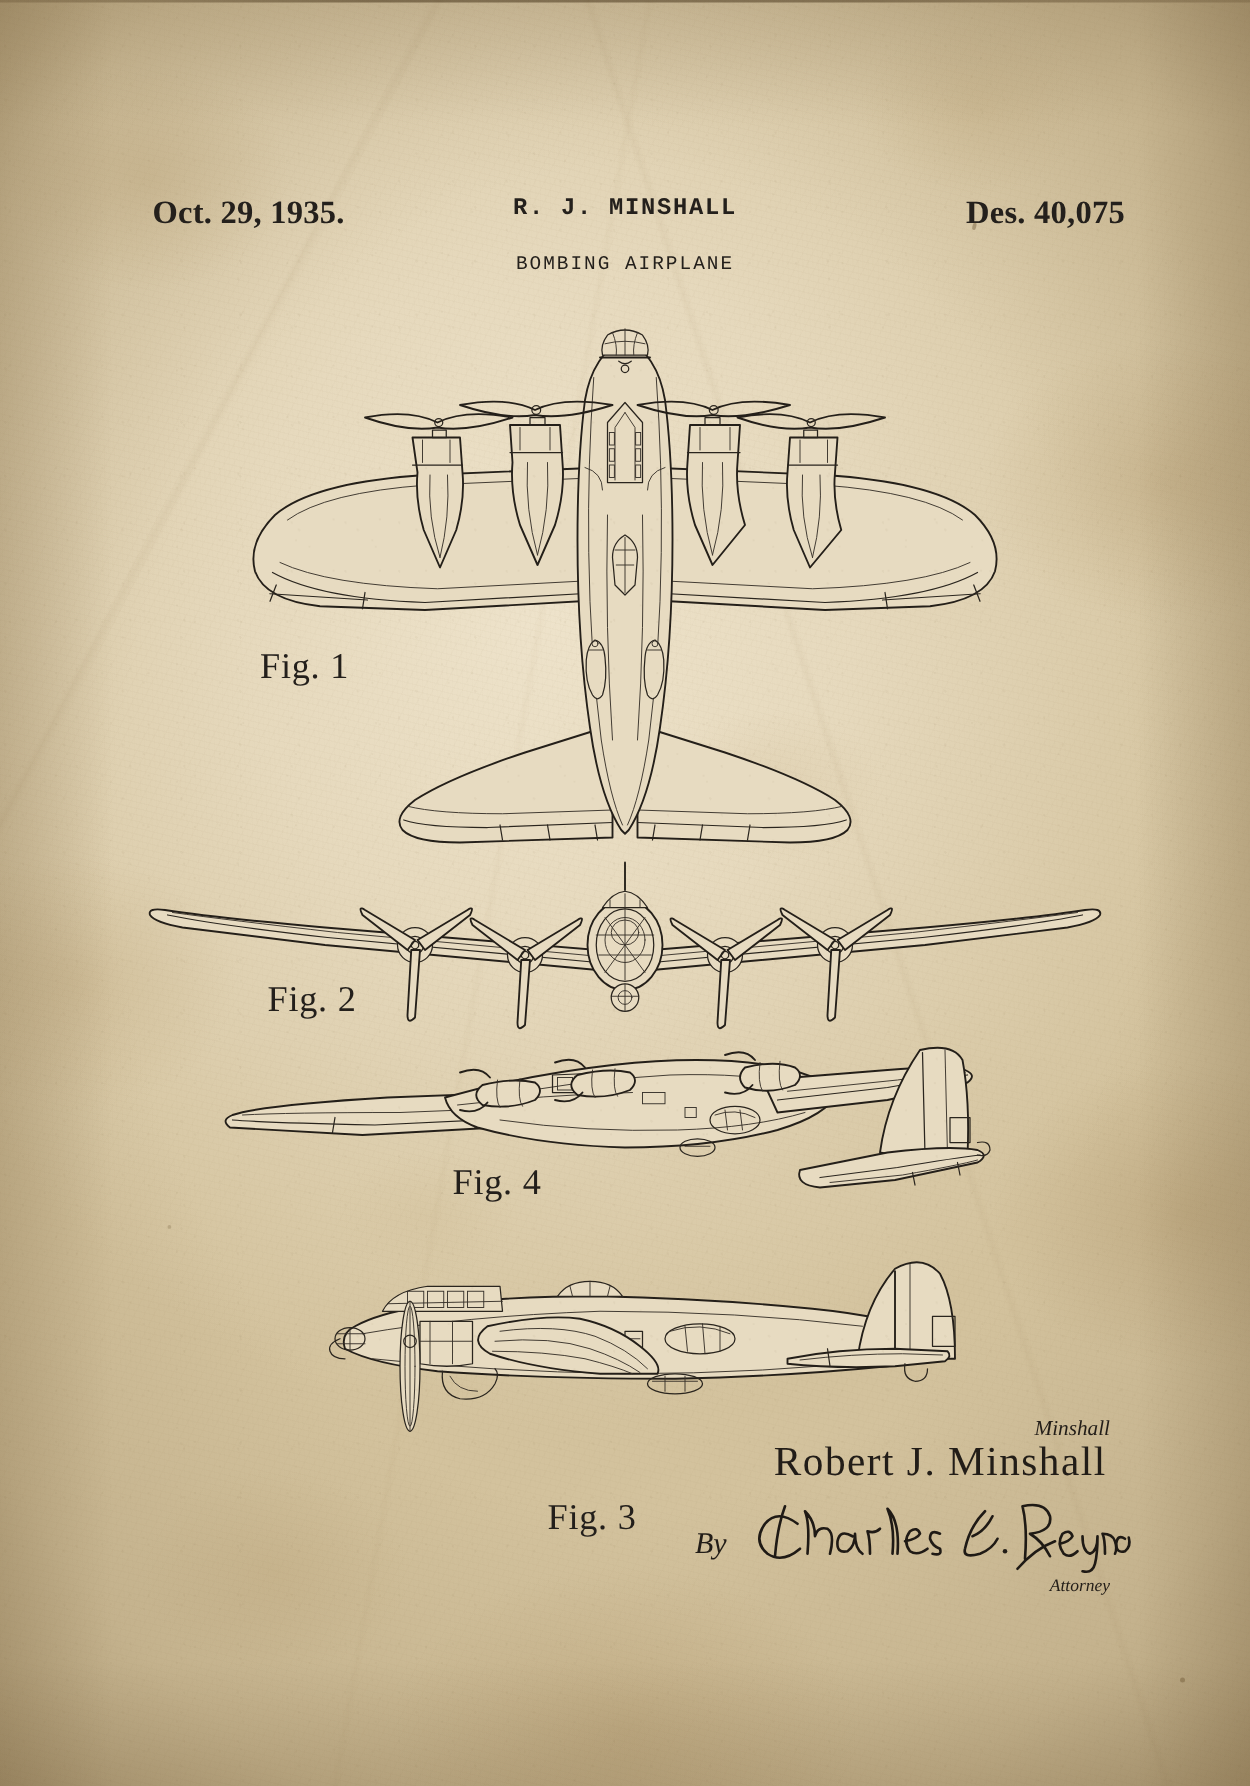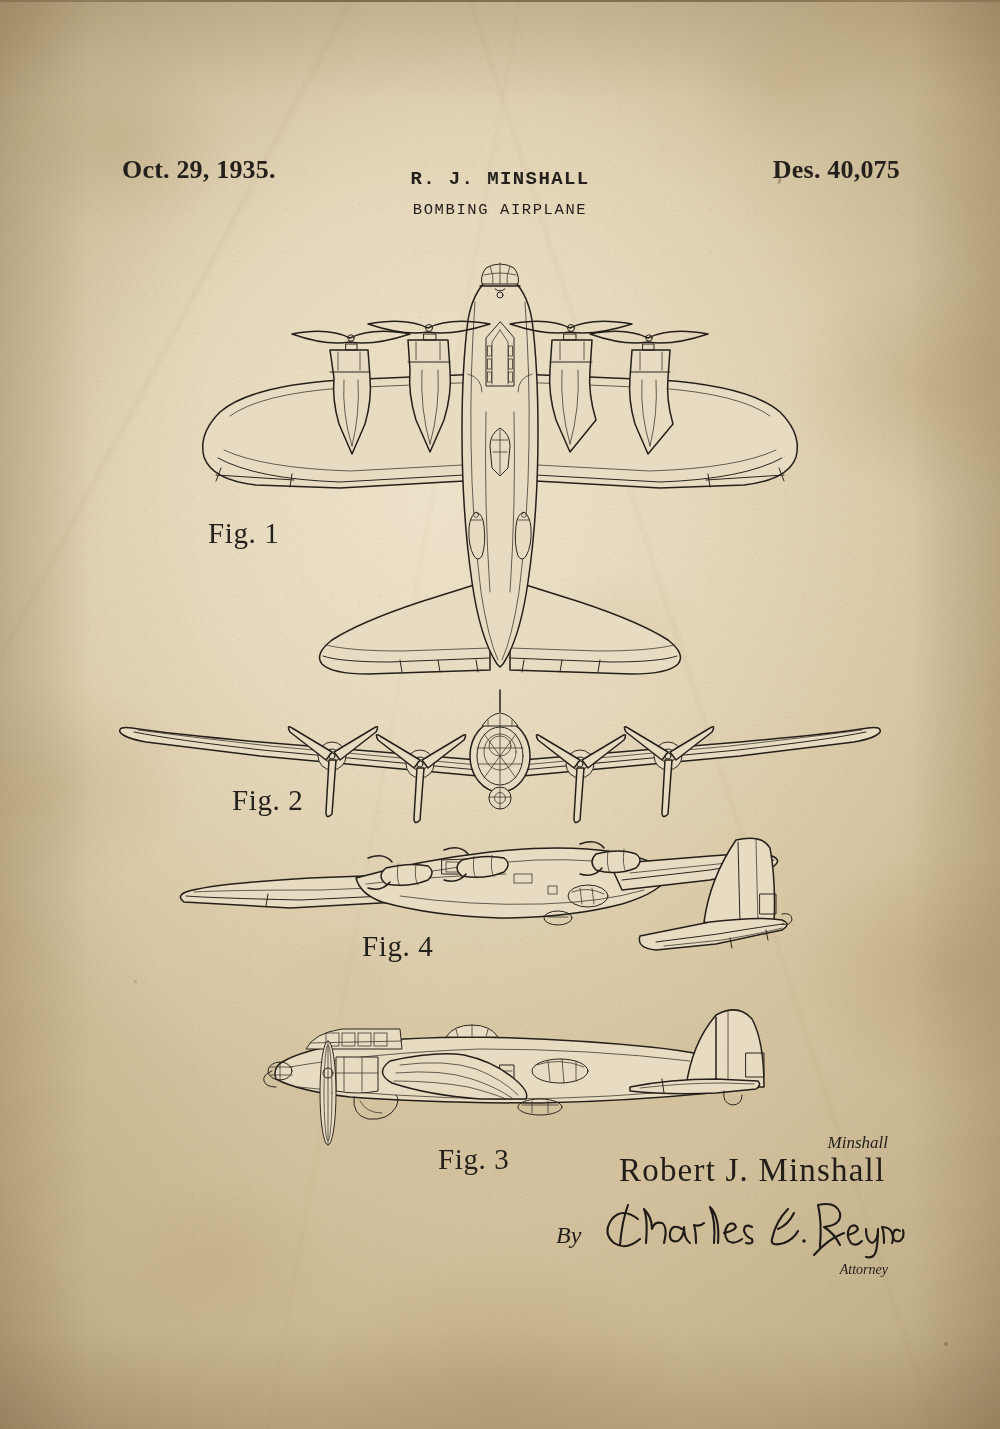--- a/index.html
+++ b/index.html
@@ -88,55 +88,55 @@
     font-size: 26px;
     color: #24201c;
     letter-spacing: .2px;
     white-space: nowrap;
   }
   .hdr-date { left: 122px; }
   .hdr-num  { right: 100px; }
 
   .hdr-center {
     position: absolute;
-    top: 168px;
+    top: 155px;
     left: 0; right: 0;
     text-align: center;
     font-family: "Liberation Mono", monospace;
     color: #24201c;
   }
   .hdr-inventor {
     font-size: 19px;
     font-weight: bold;
     letter-spacing: 1.4px;
   }
   .hdr-title {
-    margin-top: 11px;
+    margin-top: 25px;
     font-size: 15.5px;
     letter-spacing: 1.6px;
   }
   .hdr-filed {
     margin-top: 12px;
     font-size: 15.5px;
     letter-spacing: .7px;
   }
 
   
   .fig-label {
     position: absolute;
     font-family: "Liberation Serif", serif;
     font-size: 29px;
     color: #231f1b;
     letter-spacing: .6px;
     white-space: nowrap;
   }
   #fig1-label { left: 208px; top: 517px; }
-  #fig2-label { left: 232px; top: 784px; }
+  #fig2-label { left: 214px; top: 784px; }
   #fig4-label { left: 338px; top: 930px; margin-left: 24px; }
-  #fig3-label { left: 438px; top: 1143px; }
+  #fig3-label { left: 438px; top: 1198px; }
 
   
   .draw {
     position: absolute;
     overflow: visible;
   }
   .draw .ln {
     fill: none;
     stroke: #241f19;
     stroke-width: 1.5;

